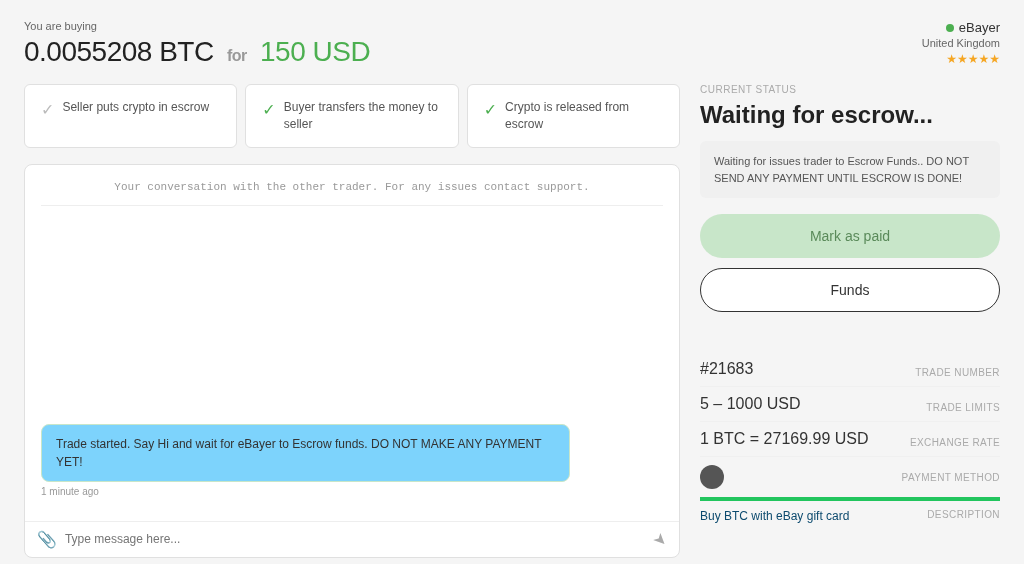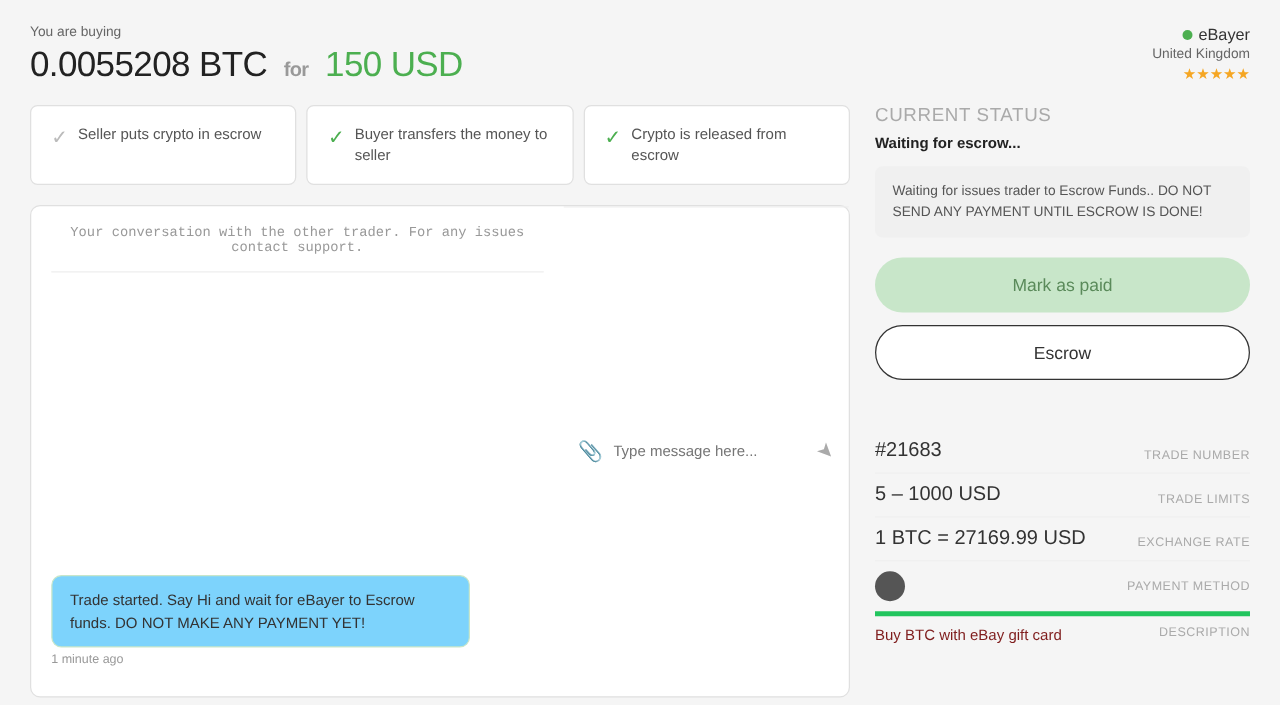--- a/index.html
+++ b/index.html
@@ -113,21 +113,21 @@
       font-size: 12px;
       color: #555;
       line-height: 1.4;
     }
     .chat-box {
       border: 1px solid #e0e0e0;
       border-radius: 8px;
       background: #fff;
       height: 394px;
       display: flex;
-      flex-direction: row;
+      flex-direction: column;
     }
     .chat-area {
       flex: 1;
       padding: 16px;
       overflow-y: auto;
       display: flex;
       flex-direction: column;
     }
     .chat-placeholder {
       font-family: 'Courier New', monospace;
@@ -184,28 +184,28 @@
       background: transparent;
     }
     .send-icon {
       color: #aaa;
       font-size: 16px;
       cursor: pointer;
       transform: rotate(45deg);
     }
     
     .current-status-label {
-      font-size: 15px;
+      font-size: 10px;
       color: #aaa;
       text-transform: uppercase;
       letter-spacing: 0.5px;
       margin-bottom: 6px;
     }
     .status-heading {
-      font-size: 12px;
+      font-size: 24px;
       font-weight: 700;
       color: #222;
       margin-bottom: 12px;
     }
     .escrow-notice {
       background: #f0f0f0;
       border-radius: 6px;
       padding: 12px 14px;
       font-size: 11px;
       color: #555;
@@ -271,21 +271,21 @@
       display: inline-block;
     }
     .description-row {
       display: flex;
       justify-content: space-between;
       align-items: flex-start;
       padding: 8px 0;
     }
     .desc-value {
       font-size: 12px;
-      color: #7f1d1d;
+      color: #0c4a6e;
     }
     .desc-label {
       font-size: 10px;
       color: #aaa;
       text-transform: uppercase;
       letter-spacing: 0.4px;
     }
   </style>
 </head>
 <body>
@@ -342,21 +342,21 @@
           <span class="send-icon">➤</span>
         </div>
       </div>
     </div>
 
     <div class="right-panel">
       <div class="current-status-label">CURRENT STATUS</div>
       <div class="status-heading">Waiting for escrow...</div>
       <div class="escrow-notice">Waiting for issues trader to Escrow Funds.. DO NOT SEND ANY PAYMENT UNTIL ESCROW IS DONE!</div>
       <button class="mark-paid-btn">Mark as paid</button>
-      <button class="cancel-btn">Escrow</button>
+      <button class="cancel-btn">Funds</button>
 
       <div class="trade-details">
         <div class="trade-row">
           <span class="trade-value">#21683</span>
           <span class="trade-label">TRADE NUMBER</span>
         </div>
         <div class="trade-row">
           <span class="trade-value">5 – 1000 USD</span>
           <span class="trade-label">TRADE LIMITS</span>
         </div>

